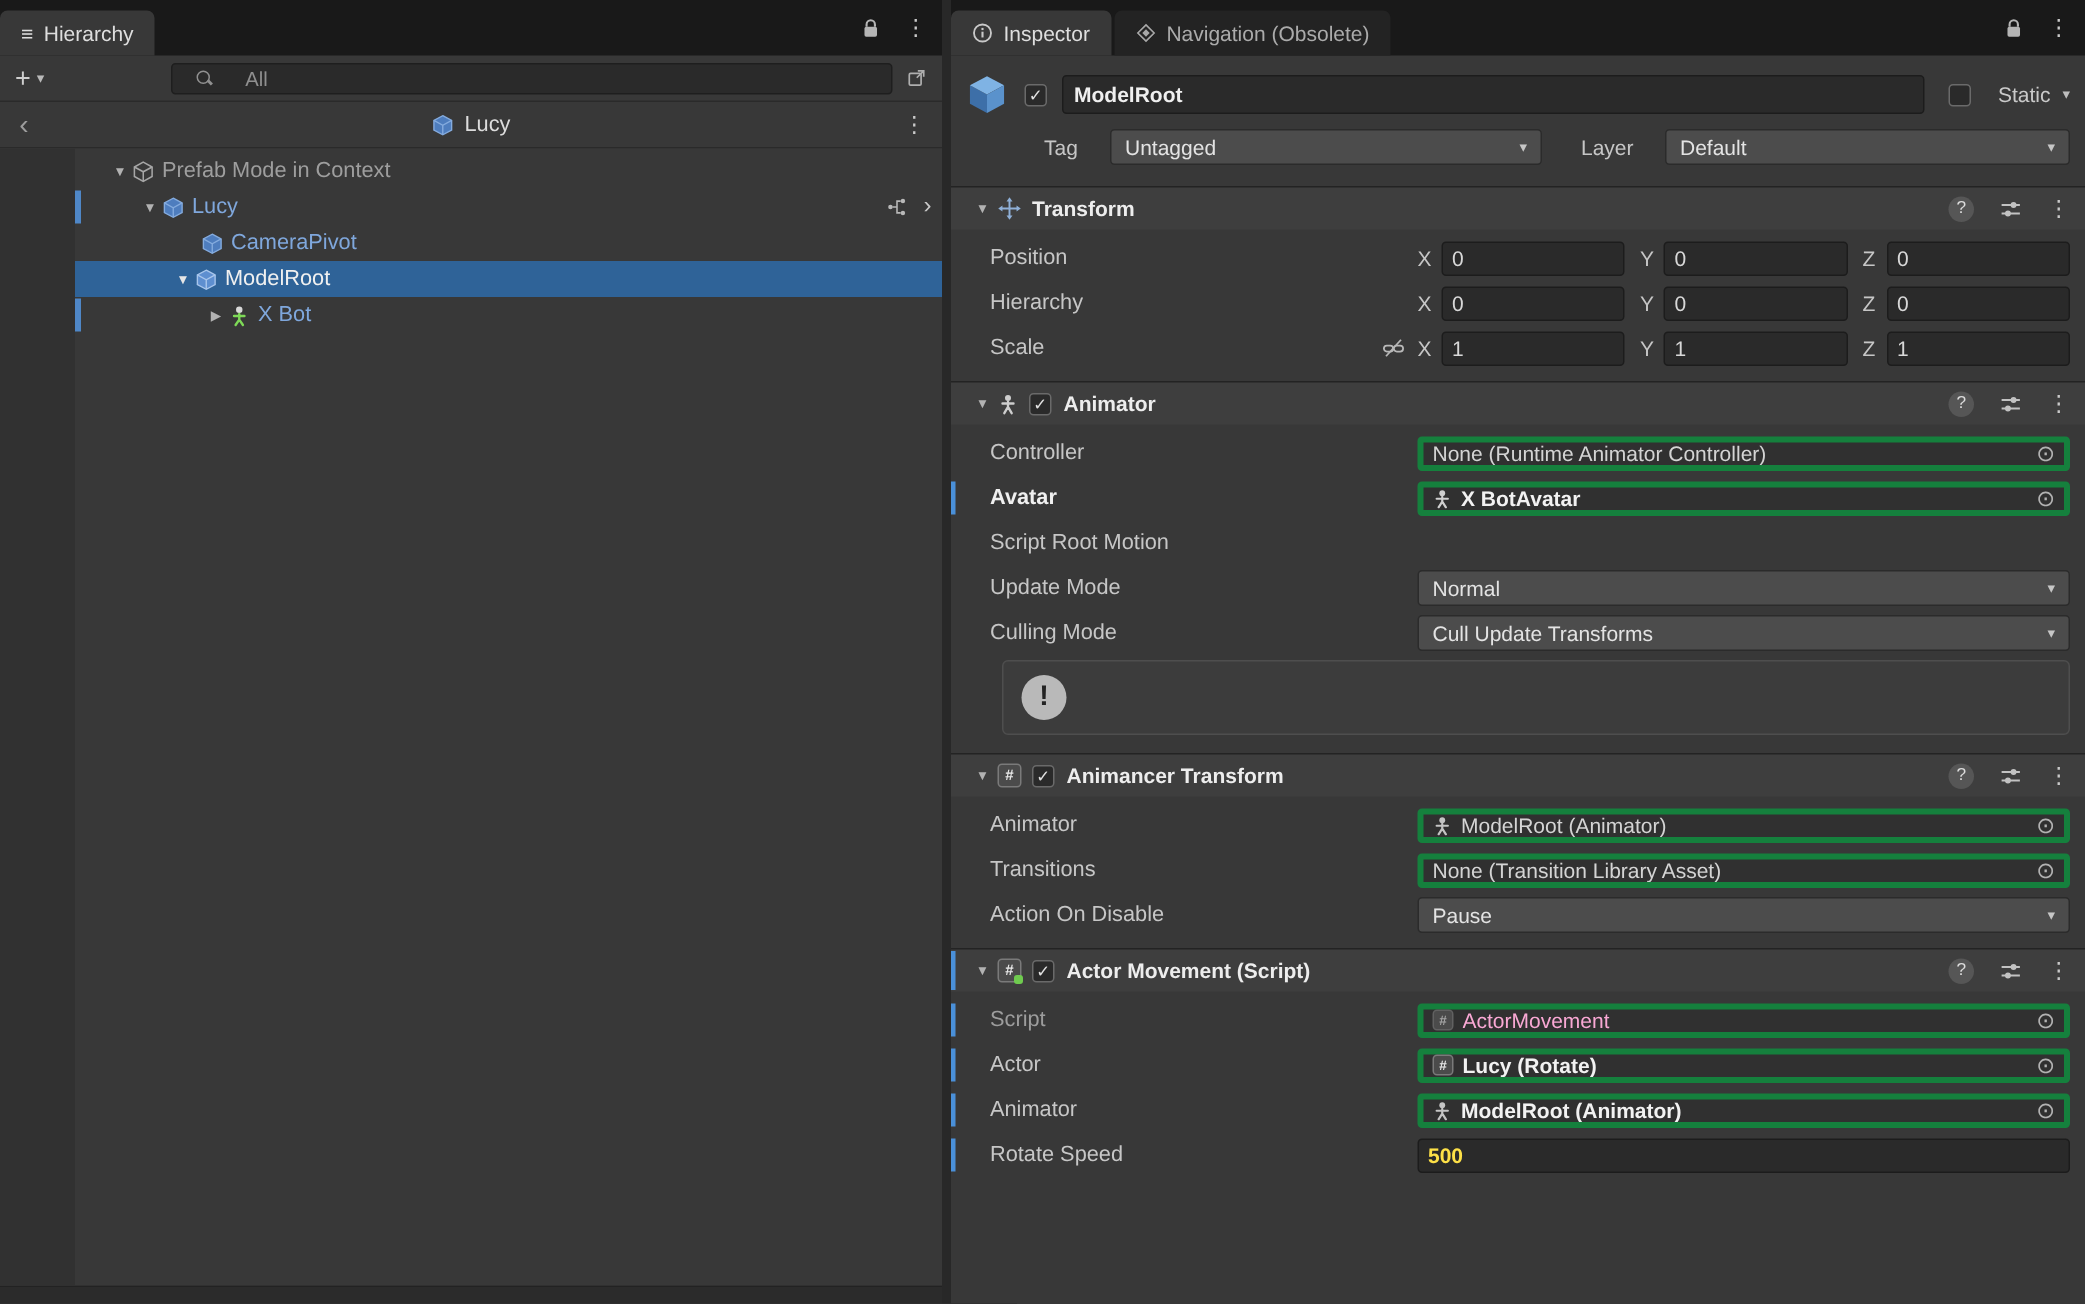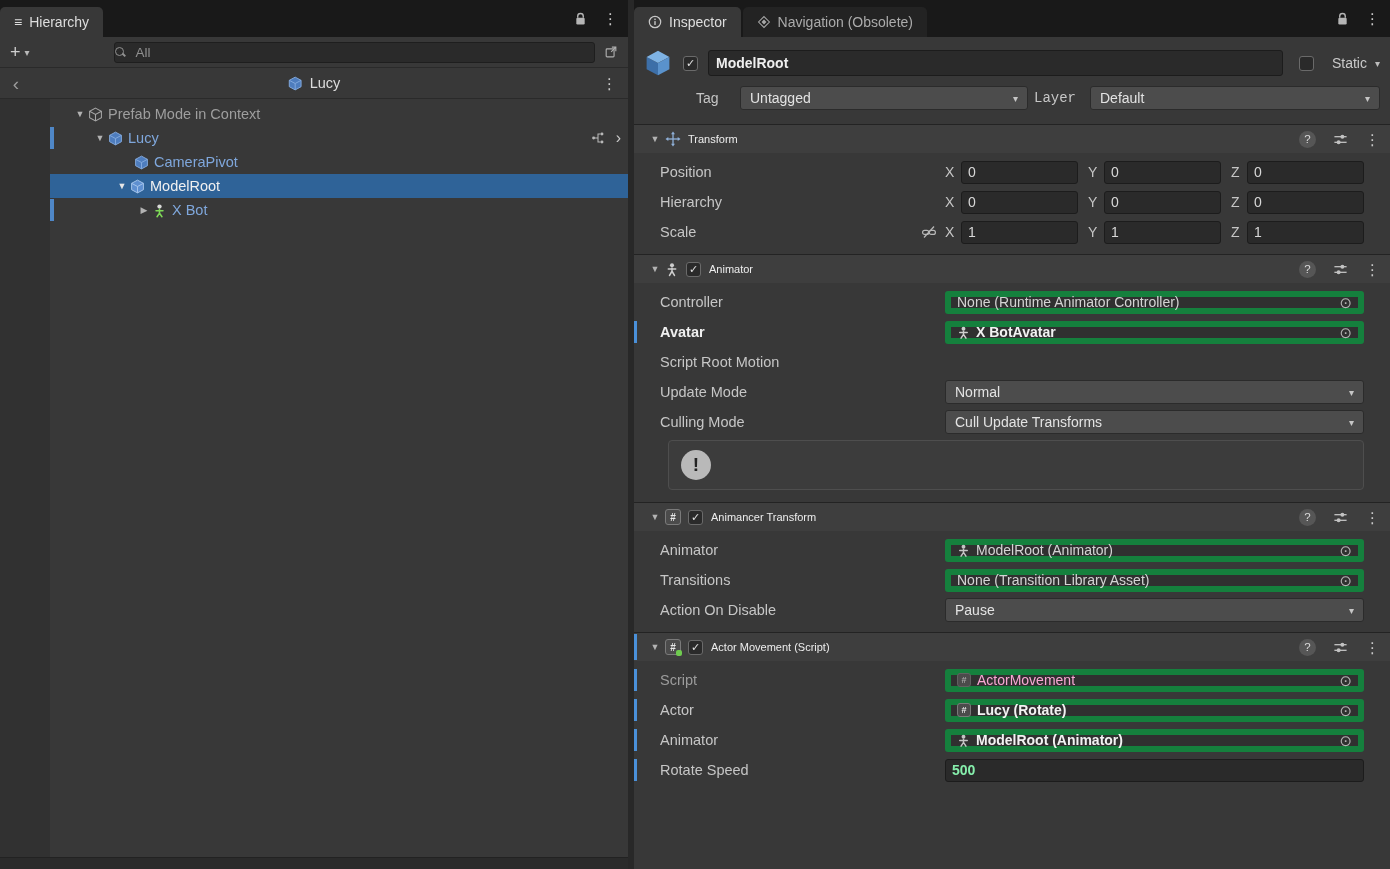--- a/index.html
+++ b/index.html
@@ -32,21 +32,21 @@
 
   
   .panel-left { width:628px; display:flex; flex-direction:column; background:#383838; flex-shrink:0; }
   .splitter { width:6px; background:#282828; flex-shrink:0; }
 
   .h-toolbar { height:31px; display:flex; align-items:center; padding:0 10px; border-bottom:1px solid #2A2A2A; background:#383838; }
   .create-btn { display:flex; align-items:center; gap:4px; color:#CFCFCF; }
   .create-btn .plus { font-size:18px; line-height:1; }
   .create-btn .caret { font-size:10px; color:#B9B9B9; }
   .search-box { margin-left:84px; flex:1; height:21px; background:#2A2A2A; border:1px solid #1E1E1E; border-radius:3px;
-                display:flex; align-items:center; padding:0 0; gap:10px; color:#8F8F8F; font-size:13.5px; }
+                display:flex; align-items:center; padding:0 16px; gap:22px; color:#8F8F8F; font-size:13.5px; }
   .mag { width:11px; height:11px; position:relative; flex-shrink:0; }
   .mag::before { content:""; position:absolute; left:0; top:0; width:7px; height:7px; border:1.4px solid #909090; border-radius:50%; }
   .mag::after { content:""; position:absolute; left:7px; top:7px; width:4px; height:1.6px; background:#909090; transform:rotate(45deg); }
   .search-ext { margin-left:9px; display:flex; }
 
   .breadcrumb { height:31px; border-bottom:1px solid #2A2A2A; display:flex; align-items:center; position:relative; background:#383838; }
   .back-btn { width:32px; text-align:center; color:#9C9C9C; font-size:19px; line-height:1; }
   .crumb { position:absolute; left:50%; transform:translateX(-50%); display:flex; align-items:center; gap:7px;
            color:#DCDCDC; font-size:14.5px; }
   .crumb-kebab { position:absolute; right:11px; }
@@ -74,60 +74,60 @@
   .ih-row1 { display:flex; align-items:center; height:28px; }
   .go-icon { margin-right:11px; display:flex; }
   .ih-row1 .checkbox { margin-right:10px; }
   .text-field { height:24px; background:#2A2A2A; border:1px solid #1C1C1C; border-radius:3px;
                 display:flex; align-items:center; padding:0 7px; font-size:14px; color:#D8D8D8; }
   .name-field { flex:1; margin-right:16px; font-weight:bold; color:#EFEFEF; height:26px; }
   .static-wrap { display:flex; align-items:center; gap:8px; color:#C9C9C9; }
   .static-caret { font-size:10px; color:#BDBDBD; }
   .ih-row2 { display:flex; align-items:center; margin-top:9px; height:24px; padding-left:52px; }
   .lbl-tag { width:44px; }
-  .lbl-layer { width:56px; margin-left:6px;font-family:Liberation Mono, monospace; }
+  .lbl-layer { width:56px; margin-left:26px; }
   .dropdown { height:24px; background:#4C4C4C; border:1px solid #2B2B2B; border-radius:3px;
               display:flex; align-items:center; padding:0 9px; font-size:14px; color:#E3E3E3; }
   .dropdown .dcaret { margin-left:auto; font-size:10px; color:#C6C6C6; padding-left:8px; }
   .dd-tag { width:288px; }
   .dd-layer { flex:1; margin-right:0; }
 
   .comp-header { height:29px; display:flex; align-items:center; padding:0 10px 0 13px;
                  background:#3E3E3E; border-top:1px solid #232323; position:relative; }
   .cicon { display:flex; margin:0 7px 0 2px; }
   .comp-header .checkbox { margin-right:8px; }
-  .ctitle { font-weight:normal; font-size:11px; color:#EDEDED; white-space:nowrap; }
+  .ctitle { font-weight:bold; font-size:14px; color:#EDEDED; white-space:nowrap; }
   .hdr-icons { margin-left:auto; display:flex; align-items:center; gap:17px; }
   .qdot { width:17px; height:17px; border-radius:50%; background:#565656; color:#DCDCDC; font-size:11.5px;
           display:flex; align-items:center; justify-content:center; }
 
-  .comp-body { padding:7px 16px 10px 0; }
+  .comp-body { padding:7px 0 10px 0; }
   .comp-row { min-height:24px; display:flex; align-items:center; padding:0 10px 0 26px; margin-bottom:6px; position:relative; }
   .comp-row:last-child { margin-bottom:0; }
   .row-label { width:285px; flex-shrink:0; font-size:14.5px; color:#C6C6C6; display:flex; align-items:center; }
   .row-label.bold { color:#F0F0F0; font-weight:bold; }
   .row-label.dim { color:#9C9C9C; }
   .row-value { flex:1; display:flex; align-items:center; min-width:0; }
   .ovr-bar { position:absolute; left:0; top:1px; bottom:1px; width:3px; background:#4A90D9; }
 
   .axis { width:16px; font-size:14px; color:#C6C6C6; flex-shrink:0; }
   .num-field { flex:1; height:23px; background:#2A2A2A; border:1px solid #1C1C1C; border-radius:3px;
                display:flex; align-items:center; padding:0 6px; font-size:14px; color:#D8D8D8; margin-right:10px; }
   .row-value .num-field:last-child { margin-right:0; }
   .link-icon { margin-left:auto; margin-right:8px; display:flex; }
 
-  .obj-field { flex:1; height:23px; background:#303030; border:6px solid #15803d; border-radius:3px;
+  .obj-field { flex:1; height:23px; background:#303030; border:4px solid #15803d; border-radius:3px;
                display:flex; align-items:center; padding:0 6px; font-size:14px; color:#D4D4D4; min-width:0; }
   .obj-field .ficon { display:flex; margin-right:6px; flex-shrink:0; }
   .obj-field .otext { white-space:nowrap; overflow:hidden; text-overflow:ellipsis; }
   .obj-field .otext.bold { font-weight:bold; color:#F2F2F2; }
   .obj-field .otext.dim { color:#f9a8d4; }
   .picker { margin-left:auto; color:#B2B2B2; font-size:15px; line-height:1; padding-left:8px; }
   .plain-value { font-size:14.5px; color:#D2D2D2; }
-  .wide-num { font-weight:bold; color:#86efac; }
+  .wide-num { font-weight:bold; color:#fde047; }
 
   .help-box { margin:5px 10px 2px 34px; background:#3C3C3C; border:1px solid #4E4E4E; border-radius:4px;
               padding:9px 12px; display:flex; align-items:center; gap:12px; }
   .warn-icon { width:30px; height:30px; border-radius:50%; background:#B9B9B9; color:#232323; font-weight:bold;
                font-size:19px; display:flex; align-items:center; justify-content:center; flex-shrink:0; }
   .help-lines { font-size:12.5px; color:#C9C9C9; line-height:1.4; }
 </style>
 </head>
 <body>
 

